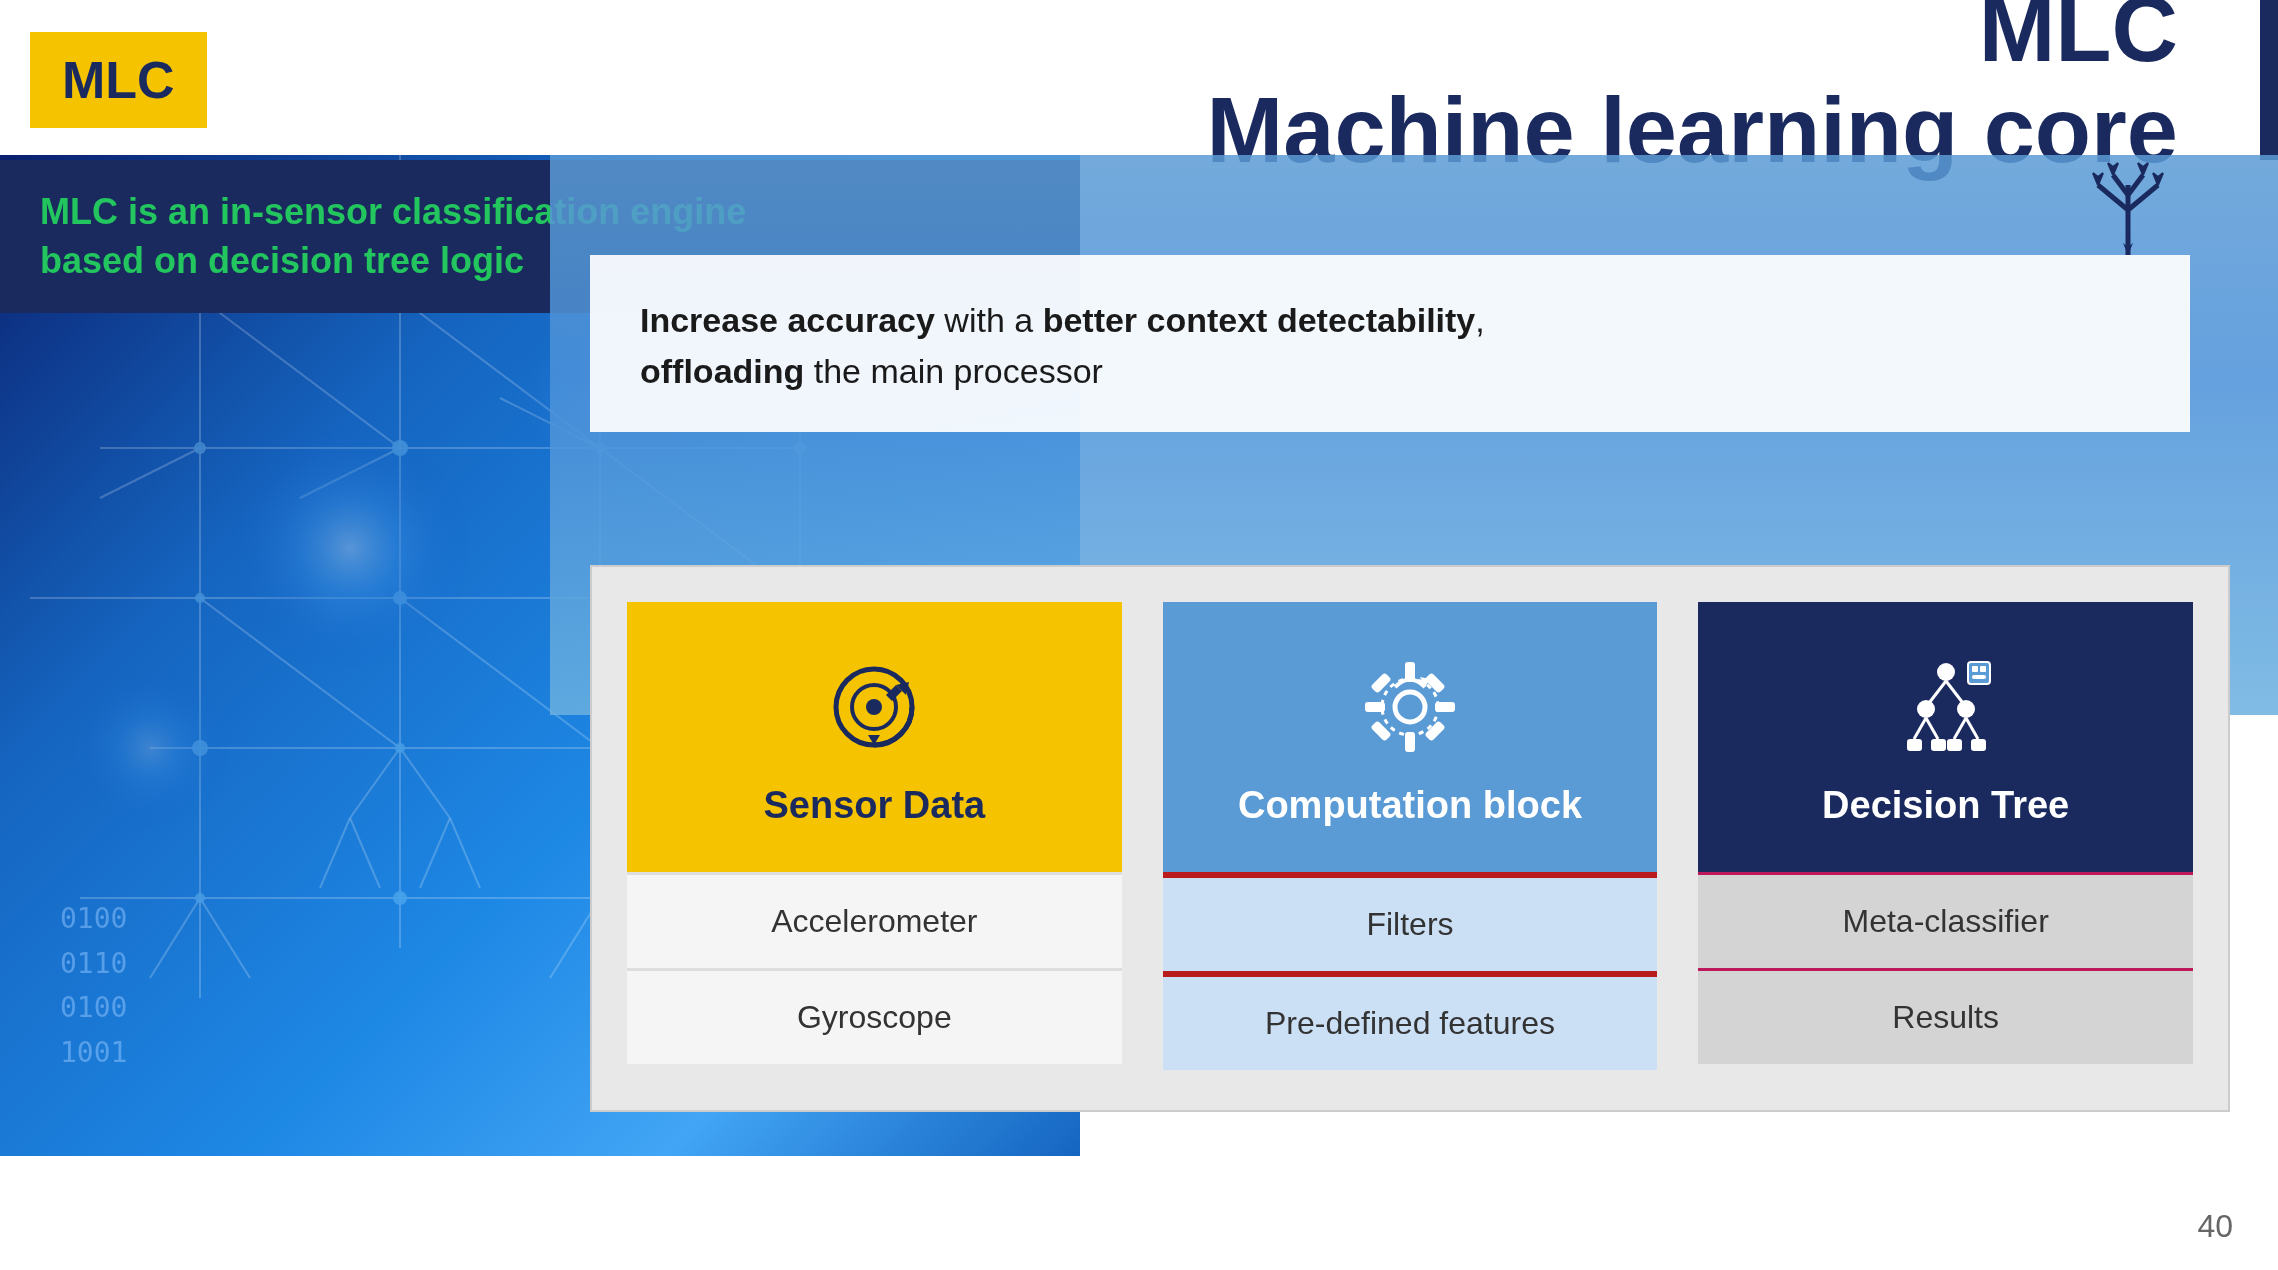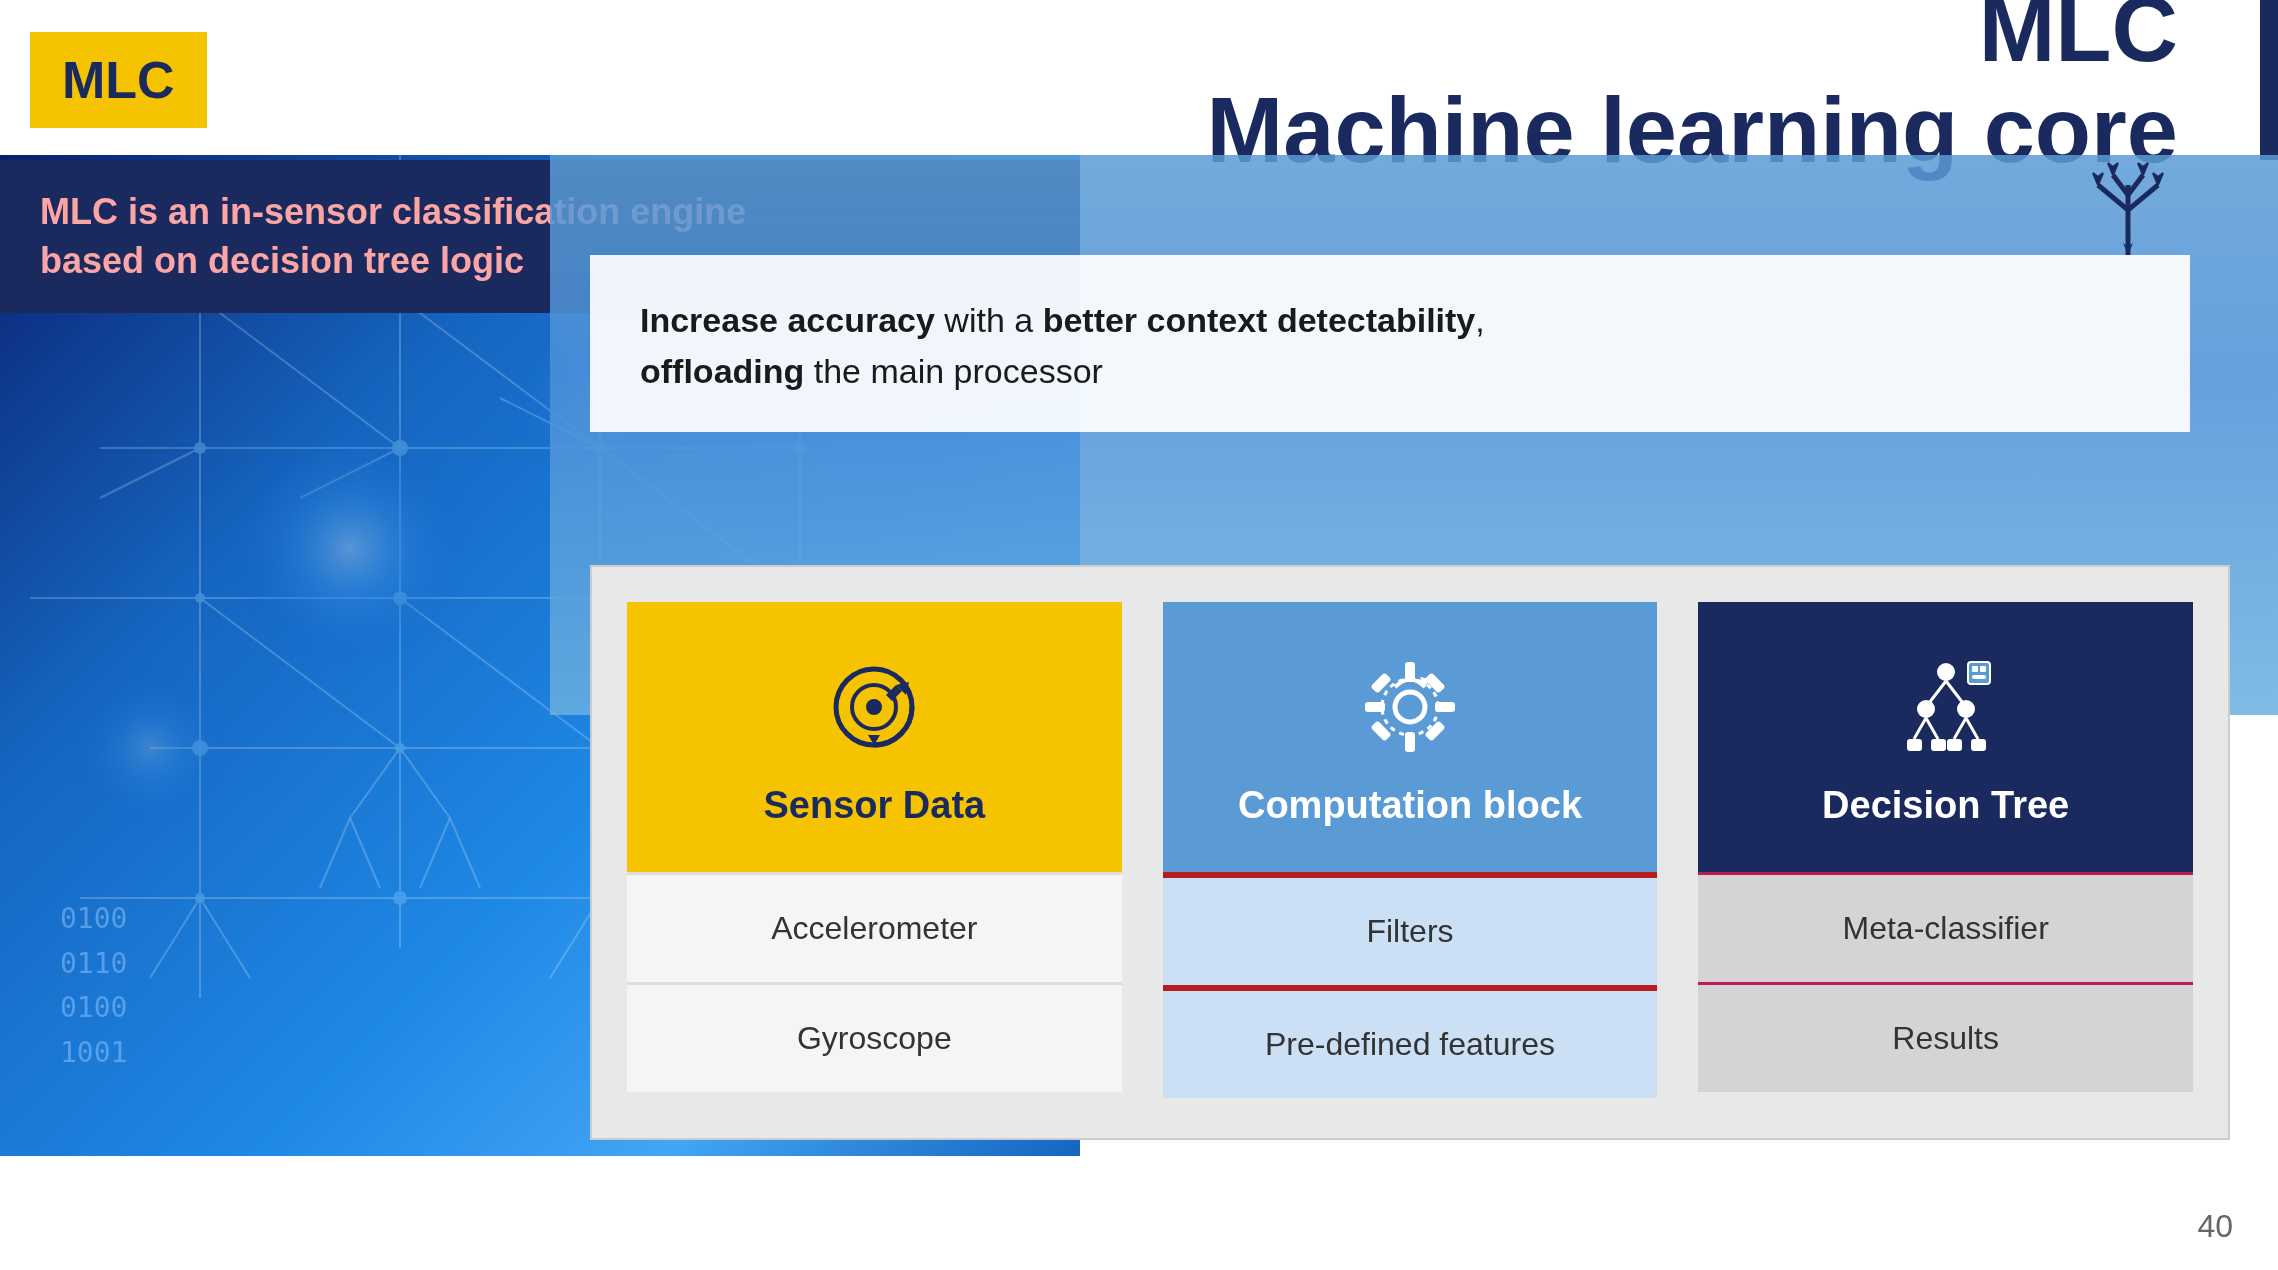--- a/index.html
+++ b/index.html
@@ -63,21 +63,21 @@
       position: absolute;
       top: 160px;
       left: 0;
       width: 1080px;
       background: #1a2a5e;
       padding: 28px 40px;
       z-index: 2;
     }
 
     .subtitle-text {
-      color: #fca5a5;
+      color: #22c55e;
       font-size: 36px;
       font-weight: 700;
       line-height: 1.35;
     }
 
     
     .usb-icon-area {
       position: absolute;
       top: 155px;
       right: 80px;
@@ -179,21 +179,21 @@
 
     .col-items {
       display: flex;
       flex-direction: column;
       gap: 0;
     }
 
     .col-item {
       background: #f5f5f5;
       text-align: center;
-      padding: 35px 20px;
+      padding: 28px 20px;
       font-size: 32px;
       color: #333333;
       border-top: 3px solid #ddd;
     }
 
     .col-item.blue-item {
       background: #cce0f5;
       border-top: 6px solid #b91c1c;
     }
 

